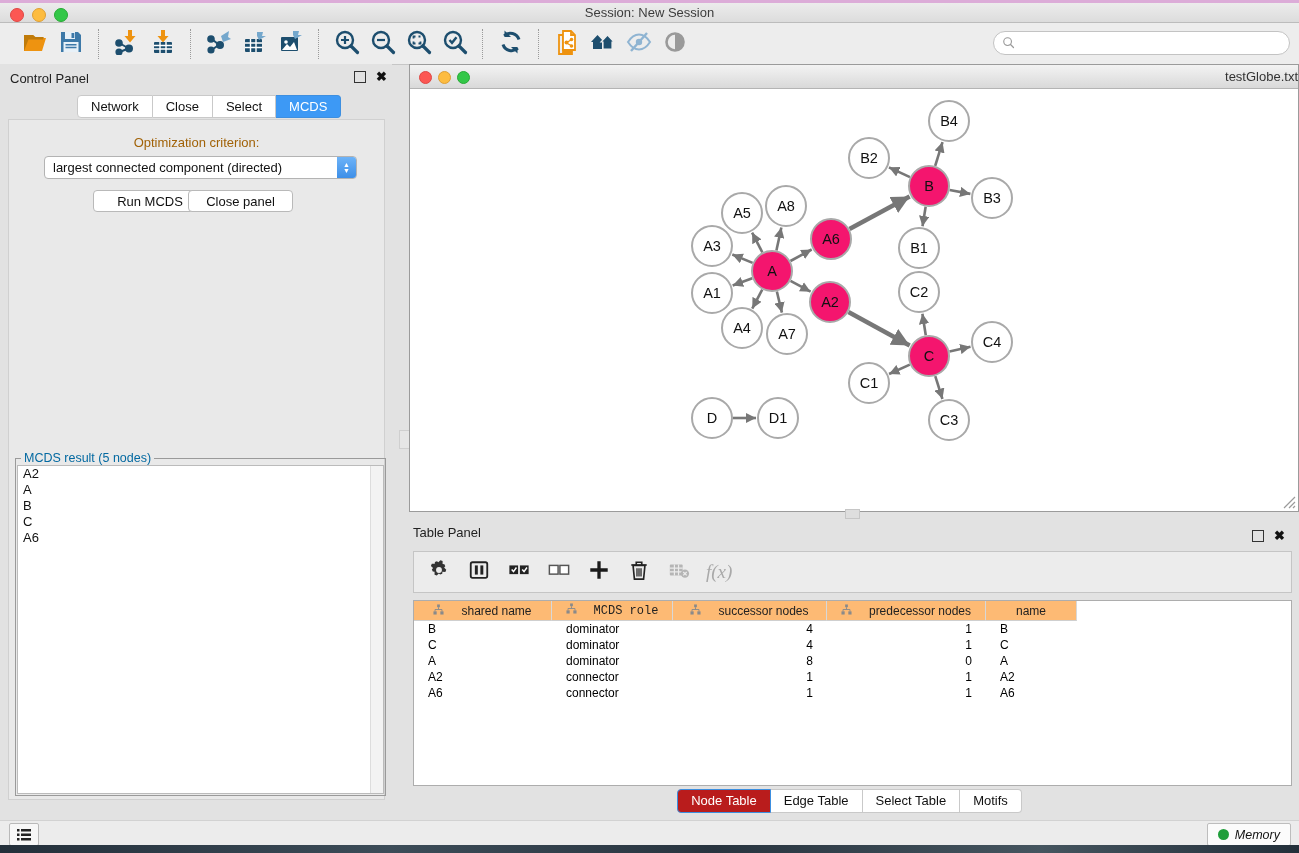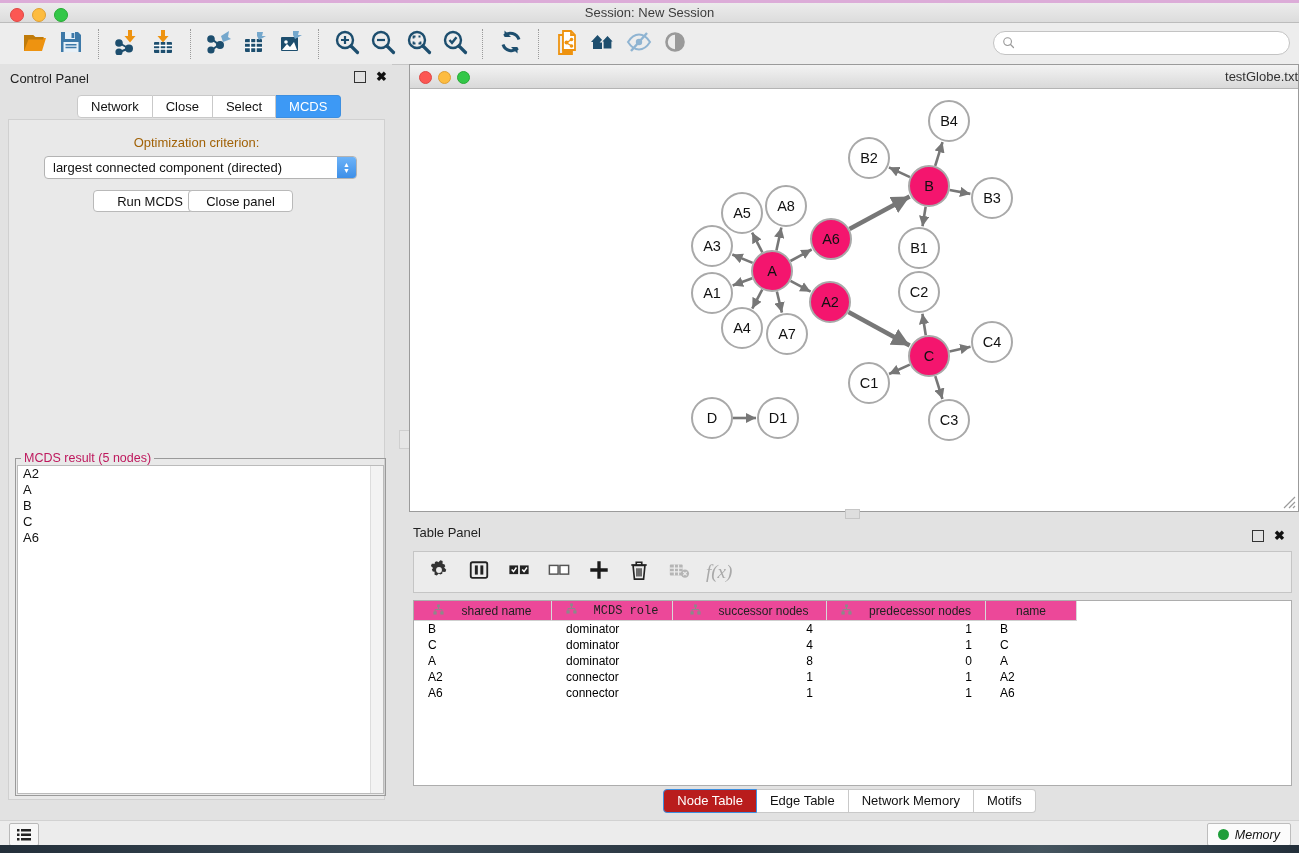--- a/index.html
+++ b/index.html
@@ -38,21 +38,21 @@
   .seg-tab:last-child{border-radius:0 4px 4px 0;}
   .seg-tab.active{color:#fff;border-color:#3d8fe0;}
   .cp-tabs{position:absolute;left:77px;top:31px;}
   .cp-content{position:absolute;left:8px;top:55px;width:377px;height:681px;background:#e9e9e9;border:1px solid #d0d0d0;box-sizing:border-box;}
   .opt-label{position:absolute;left:0;right:0;top:15px;text-align:center;font-size:13px;color:#a16207;}
   .dropdown{position:absolute;left:35px;top:36px;width:313px;height:23px;background:#fff;border:1px solid #b3b3b3;border-radius:4px;box-sizing:border-box;display:flex;align-items:center;cursor:pointer;}
   .dropdown .dd-text{flex:1;font-size:13px;padding-left:8px;color:#111;white-space:nowrap;overflow:hidden;}
   .dd-stepper{width:19px;height:21px;background:linear-gradient(#6db3f8,#3d8fe8);border-radius:0 3px 3px 0;display:flex;flex-direction:column;align-items:center;justify-content:center;color:#fff;font-size:7px;line-height:6px;}
   .cp-btn{position:absolute;height:22px;background:#fff;border:1px solid #b9b9b9;border-radius:4px;font-size:13px;color:#111;display:flex;align-items:center;justify-content:center;cursor:pointer;box-sizing:border-box;}
   .mcds-group{position:absolute;left:6px;top:338px;width:369px;height:336px;border:1px solid #9a9a9a;}
-  .mcds-legend{position:absolute;left:5px;top:-8px;background:#e9e9e9;padding:0 3px;font-size:12.5px;color:#be185d;}
+  .mcds-legend{position:absolute;left:5px;top:-8px;background:#e9e9e9;padding:0 3px;font-size:12.5px;color:#0369a1;}
   .mcds-list{position:absolute;left:1px;top:6px;right:1px;bottom:1px;background:#fff;border:1px solid #bbb;}
   .mcds-scroll{position:absolute;right:0;top:0;bottom:0;width:12px;background:#f3f3f3;border-left:1px solid #ddd;}
   .mcds-item{font-size:13px;color:#111;padding:0 5px;height:16px;line-height:16px;cursor:pointer;}
 
   
   .v-divider-grab{position:absolute;left:399px;top:430px;width:9px;height:17px;background:#e6e6e6;border:1px solid #cfcfcf;}
   .h-splitter-grab{position:absolute;left:845px;top:509px;width:13px;height:8px;background:#dedede;border:1px solid #c6c6c6;}
 
   
   .net-window{position:absolute;left:409px;top:64px;width:890px;height:448px;border:1px solid #9b9b9b;box-sizing:border-box;background:#fff;}
@@ -65,21 +65,21 @@
 
   
   .table-panel{position:absolute;left:400px;top:519px;width:899px;height:301px;background:#e2e2e2;}
   .tp-header{position:absolute;left:13px;top:6px;}
   .tp-toolbar{position:absolute;left:13px;top:32px;width:879px;height:42px;background:#ececec;border:1px solid #c5c5c5;box-sizing:border-box;display:flex;align-items:center;gap:14px;padding-left:12px;}
   .tp-toolbar .tool-btn{width:26px;height:26px;}
   .tp-toolbar .tool-btn svg{width:22px;height:22px;}
   .fx-btn{font-family:"Liberation Serif",serif;font-style:italic;font-size:19px;color:#a9a9a9;cursor:default;}
   .data-table{position:absolute;left:13px;top:81px;width:879px;height:186px;background:#fff;border:1px solid #adadad;box-sizing:border-box;overflow:hidden;}
   .dt-header{display:flex;height:20px;}
-  .dt-hcell{background:#ec4899;border-right:1px solid #d8d8d8;border-bottom:1px solid #cfcfcf;display:flex;align-items:center;justify-content:center;gap:17px;font-size:12px;color:#222;box-sizing:border-box;cursor:pointer;}
+  .dt-hcell{background:#fdba74;border-right:1px solid #d8d8d8;border-bottom:1px solid #cfcfcf;display:flex;align-items:center;justify-content:center;gap:17px;font-size:12px;color:#222;box-sizing:border-box;cursor:pointer;}
   .dt-hcell svg{flex:0 0 auto;}
   .dt-row{display:flex;height:16px;cursor:pointer;}
   .dt-cell{font-size:12px;color:#000;box-sizing:border-box;padding:1px 14px 0 14px;white-space:nowrap;overflow:hidden;}
   .dt-cell.num{text-align:right;}
   .tp-tabs{position:absolute;left:0;right:0;top:270px;display:flex;justify-content:center;}
   .tp-tabs .seg-tab{height:22px;line-height:22px;}
 
   
   .statusbar{position:absolute;left:0;top:820px;width:100%;height:25px;background:#ececec;border-top:1px solid #d2d2d2;font-style:italic;}
   .list-btn{position:absolute;left:9px;top:2px;width:28px;height:21px;background:#f7f7f7;border:1px solid #b9b9b9;border-radius:2px;display:flex;align-items:center;justify-content:center;cursor:pointer;}
@@ -571,21 +571,21 @@
             <div class="dt-cell" style="width: 121px;">connector</div>
             <div class="dt-cell num" style="width: 154px;">1</div>
             <div class="dt-cell num" style="width: 159px;">1</div>
             <div class="dt-cell" style="width: 91px;">A6</div>
           </div>
         </div>
     </div>
     <div class="seg-tabs tp-tabs" id="tp-tabs">
         <div class="seg-tab active" style="background: #b91c1c;">Node Table</div>
         <div class="seg-tab">Edge Table</div>
-        <div class="seg-tab">Network Memory</div>
+        <div class="seg-tab">Select Table</div>
         <div class="seg-tab">Motifs</div>
       </div>
   </div>
 
   <div class="statusbar">
     <div class="list-btn">
       <svg width="16" height="14" viewBox="0 0 16 14">
         <rect x="1" y="1" width="2.5" height="2.5" fill="#222"></rect>
           <rect x="5" y="1" width="10" height="2.5" fill="#222"></rect>
         <rect x="1" y="5.5" width="2.5" height="2.5" fill="#222"></rect>

